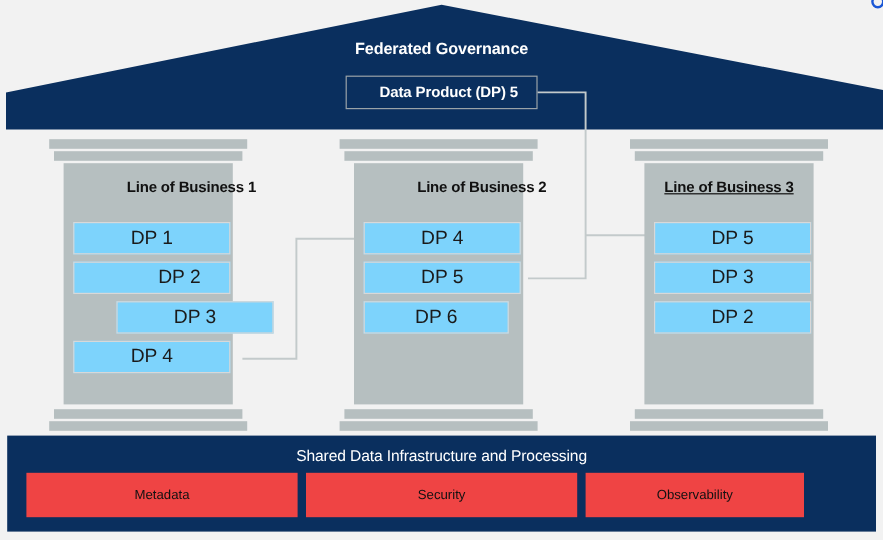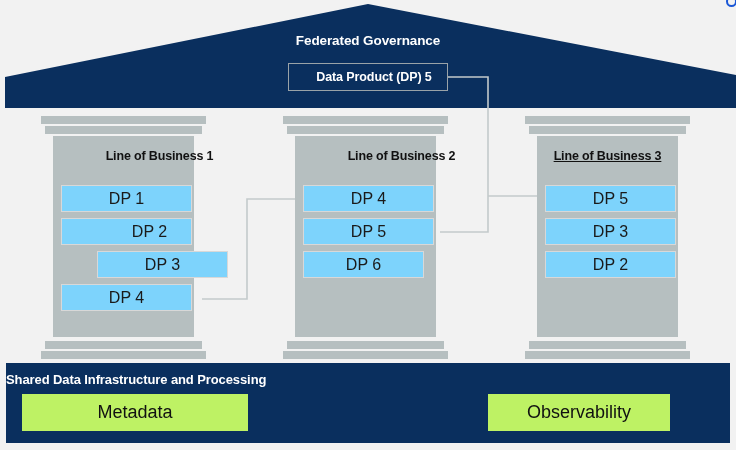--- a/index.html
+++ b/index.html
@@ -110,35 +110,35 @@
     top: 363px;
     width: 724px;
     height: 80px;
     background: #0a2f5e;
   }
   #infra-title {
     position: absolute;
     left: 0;
     top: 9px;
     width: 100%;
-    text-align: left;
+    text-align: center;
     color: #ffffff;
     font-size: 13px;
-    font-weight: bold;
+    font-weight: normal;
     letter-spacing: -0.1px;
   }
   .infra-box {
     position: absolute;
     top: 31px;
     height: 37px;
-    background: #bef264;
+    background: #ef4444;
     display: flex;
     align-items: center;
     justify-content: center;
-    font-size: 18px;
+    font-size: 11px;
     color: #111111;
   }
 
   
   #corner-badge {
     position: absolute;
     left: 726px;
     top: -4px;
     width: 11px;
     height: 11px;
@@ -211,18 +211,19 @@
 
     <div class="dp-box" style="left:545px; top:185px; width:131px; height:27px;">DP 5</div>
     <div class="dp-box" style="left:545px; top:218px; width:131px; height:27px;">DP 3</div>
     <div class="dp-box" style="left:545px; top:251px; width:131px; height:27px;">DP 2</div>
   </div>
 
   <div id="infra">
     <div id="infra-title">Shared Data Infrastructure and Processing</div>
 
     <div class="infra-box" style="left:16px; width:226px;">Metadata</div>
+    <div class="infra-box" style="left:249px; width:226px;">Security</div>
     <div class="infra-box" style="left:482px; width:182px;">Observability</div>
   </div>
 
   <div id="corner-badge"></div>
 
 </div>
 
 </body></html>

